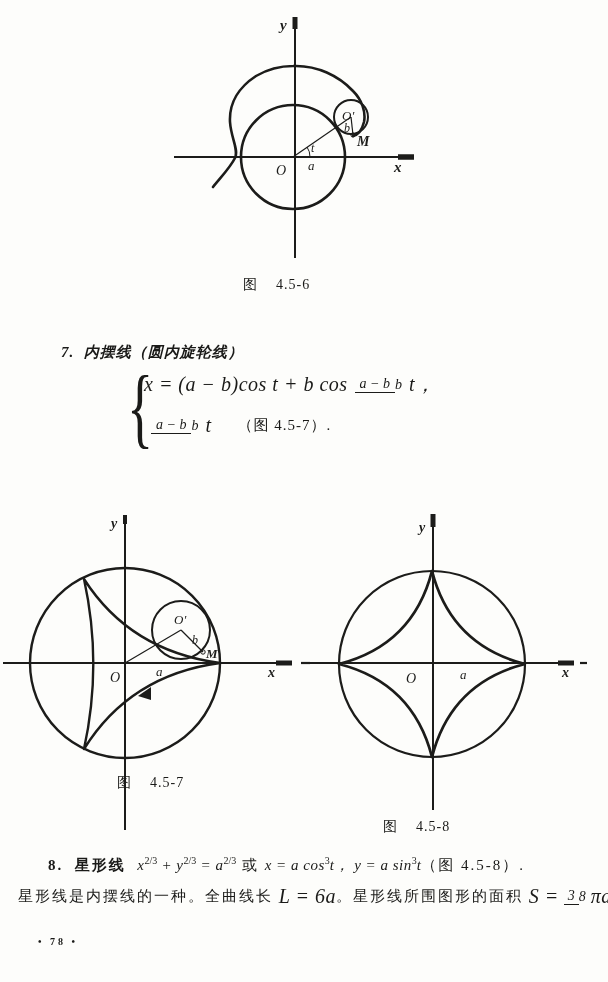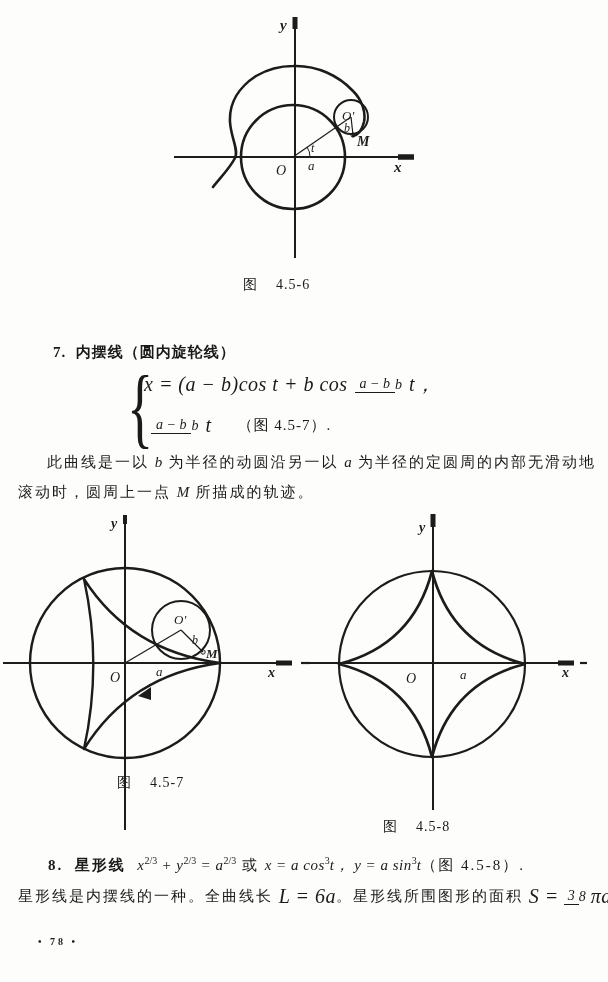--- a/index.html
+++ b/index.html
@@ -47,36 +47,34 @@
     <text x="276" y="175" font-size="14" font-style="italic">O</text>
     <text x="308" y="170" font-size="13" font-style="italic">a</text>
     <text x="311" y="152" font-size="12" font-style="italic">t</text>
     <text x="342" y="120" font-size="13" font-style="italic">O′</text>
     <text x="344" y="132" font-size="12" font-style="italic">b</text>
     <text x="357" y="146" font-size="14" font-style="italic" font-weight="bold">M</text>
   </svg>
   <div class="caption" style="left:243px;top:276px;">图    4.5-6</div>
 
 
-  <div class="txt cjk bold" style="left:53px;top:343px;letter-spacing:1px;"><span>7.</span><span>&nbsp;&nbsp;</span><span>内摆线（圆内旋轮线）</span></div>
+  <div class="txt cjk bold" style="left:61px;top:343px;letter-spacing:1px;font-style:italic;"><span>7.</span><span>&nbsp;&nbsp;</span><span>内摆线（圆内旋轮线）</span></div>
 
   <div class="brace" style="left:127px;top:364px;">{</div>
   <div class="eqrow" style="left:144px;top:366px;height:36px;">
     <span class="eq">x = (a − b)cos t + b cos</span>
     <span class="frac"><span class="num">a − b</span><span class="den">b</span></span>
     <span class="eq">t，</span>
   </div>
   <div class="eqrow" style="left:144px;top:406px;height:38px;">
     <span class="frac"><span class="num">a − b</span><span class="den">b</span></span>
     <span class="eq">t</span>
     <span class="figref" style="margin-left:26px;">（图 4.5-7）.</span>
   </div>
 
-  <div class="txt cjk" style="left:47px;top:453px;"><span>此曲线是一以 </span><span class="lat">b</span><span> 为半径的动圆沿另一以 </span><span class="lat">a</span><span> 为半径的定圆周的内部无滑动地</span></div>
-  <div class="txt cjk" style="left:18px;top:483px;"><span>滚动时，圆周上一点 </span><span class="lat">M</span><span> 所描成的轨迹。</span></div>
 
   <svg style="left:0;top:505px" width="310" height="330" viewBox="0 505 310 330">
     <line x1="125" y1="516" x2="125" y2="830" stroke-width="2"></line>
     <line x1="125" y1="515" x2="125" y2="524" stroke-width="4"></line>
     <line x1="3" y1="663" x2="288" y2="663" stroke-width="1.8"></line>
     <line x1="276" y1="663" x2="292" y2="663" stroke-width="5"></line>
     <line x1="301" y1="663" x2="310" y2="663" stroke-width="2.2"></line>
     <circle cx="125" cy="663" r="95" stroke-width="2.4"></circle>
     <path stroke-width="2.4" stroke-linejoin="round" d="M220 663 Q130 651 84 579 Q102.6 664 84 749 Q130 675 220 663"></path>
     <circle cx="181" cy="630" r="29" stroke-width="2"></circle>

